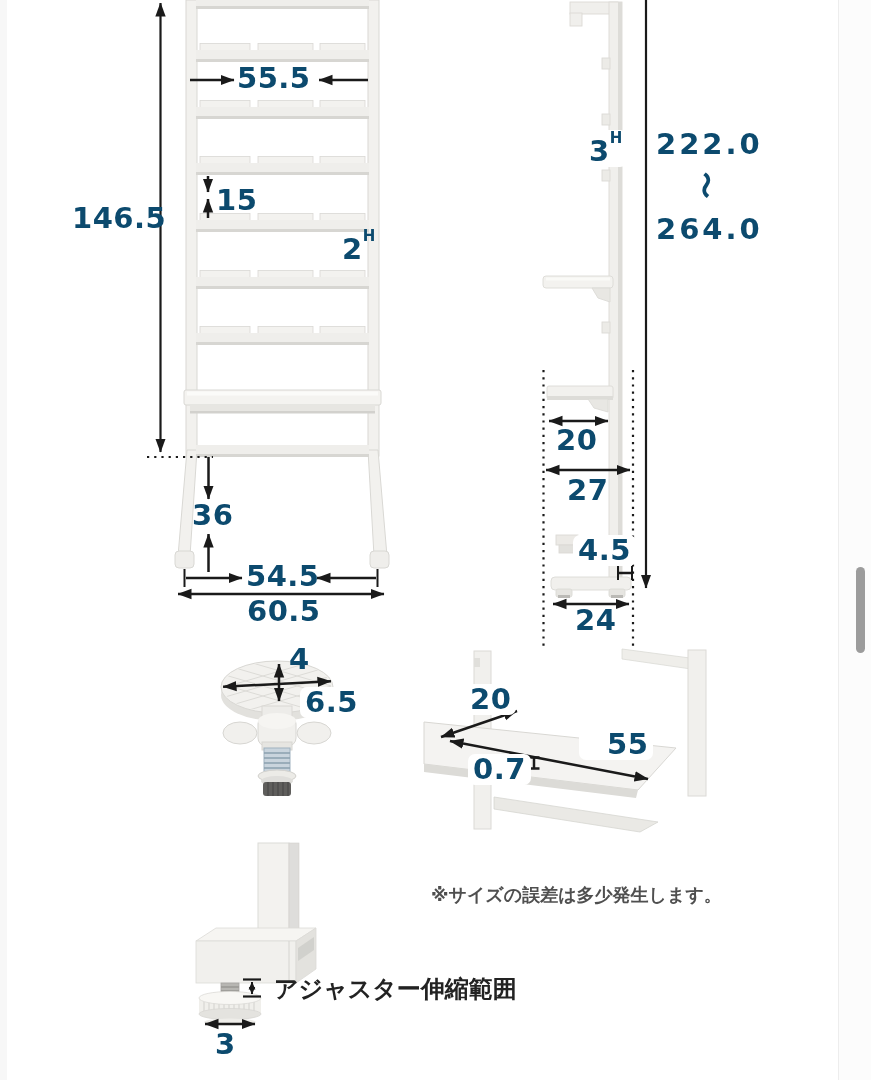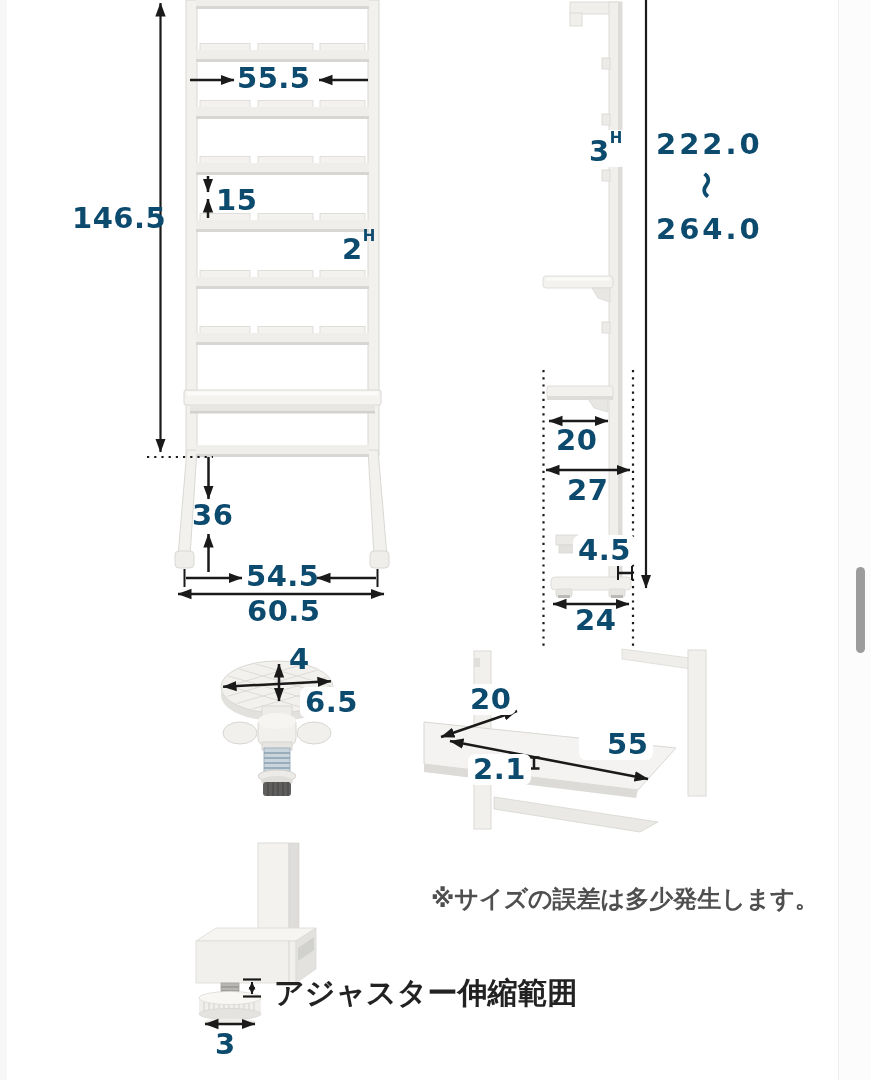--- a/index.html
+++ b/index.html
@@ -5,23 +5,23 @@
   html,body{margin:0;padding:0;background:#fff;}
   #canvas{position:relative;width:871px;height:1080px;background:#ffffff;overflow:hidden;
           font-family:"DejaVu Sans",sans-serif;}
   #artwork{position:absolute;left:0;top:0;}
   .lbl{position:absolute;font-weight:bold;color:#0c4a6e;font-size:29px;line-height:1;
        letter-spacing:0.5px;white-space:nowrap;}
   .bubble{background:#ffffff;border-radius:7px;padding:1px 5px;}
   .wide{letter-spacing:3px;}
   .tilde{transform:rotate(90deg);transform-origin:center;font-size:27px;}
   .marker sup{font-size:15px;vertical-align:18px;letter-spacing:0;}
-  .jp{position:absolute;font-weight:bold;color:#4f4f4f;font-size:24px;line-height:1.25;
+  .jp{position:absolute;font-weight:bold;color:#4f4f4f;font-size:18px;line-height:1.25;
       white-space:nowrap;}
-  .jp-black{color:#222;font-size:30px;}
+  .jp-black{color:#222;font-size:24px;}
   .range{font-size:29px;color:#1b1b1b;letter-spacing:2px;}
   .edge-left{position:absolute;left:0;top:0;width:7px;height:1080px;background:#f7f7f7;}
   .edge-right{position:absolute;left:838px;top:0;width:33px;height:1080px;background:#fcfcfc;
               border-left:1px solid #ededed;}
   .scroll-thumb{position:absolute;left:856px;top:567px;width:9px;height:86px;border-radius:5px;
                 background:#9c9c9c;}
 </style>
 </head>
 <body>
 
@@ -249,21 +249,21 @@
   <div class="lbl" style="left:556px;top:426px;">20</div>
   <div class="lbl" style="left:567px;top:476px;">27</div>
   <div class="lbl bubble" style="left:573px;top:535px;text-align:right;">4.5</div>
   <div class="lbl" style="left:575px;top:606px;">24</div>
 
   <div class="lbl" style="left:289px;top:645px;">4</div>
   <div class="lbl bubble" style="left:300px;top:687px;">6.5</div>
 
   <div class="lbl bubble" style="left:465px;top:684px;">20</div>
   <div class="lbl bubble" style="left:579px;top:729px;padding-left:28px;">55</div>
-  <div class="lbl bubble" style="left:468px;top:754px;">2.1</div>
+  <div class="lbl bubble" style="left:468px;top:754px;">0.7</div>
 
   <div class="jp" style="left:431px;top:884px;">※サイズの誤差は多少発生します。</div>
 
   <div class="jp jp-black" style="left:274px;top:974px;">アジャスター伸縮範囲</div>
   <div class="lbl" style="left:215px;top:1030px;">3</div>
 
   <div class="edge-left"></div>
   <div class="edge-right"></div>
   <div class="scroll-thumb"></div>
 </div>

